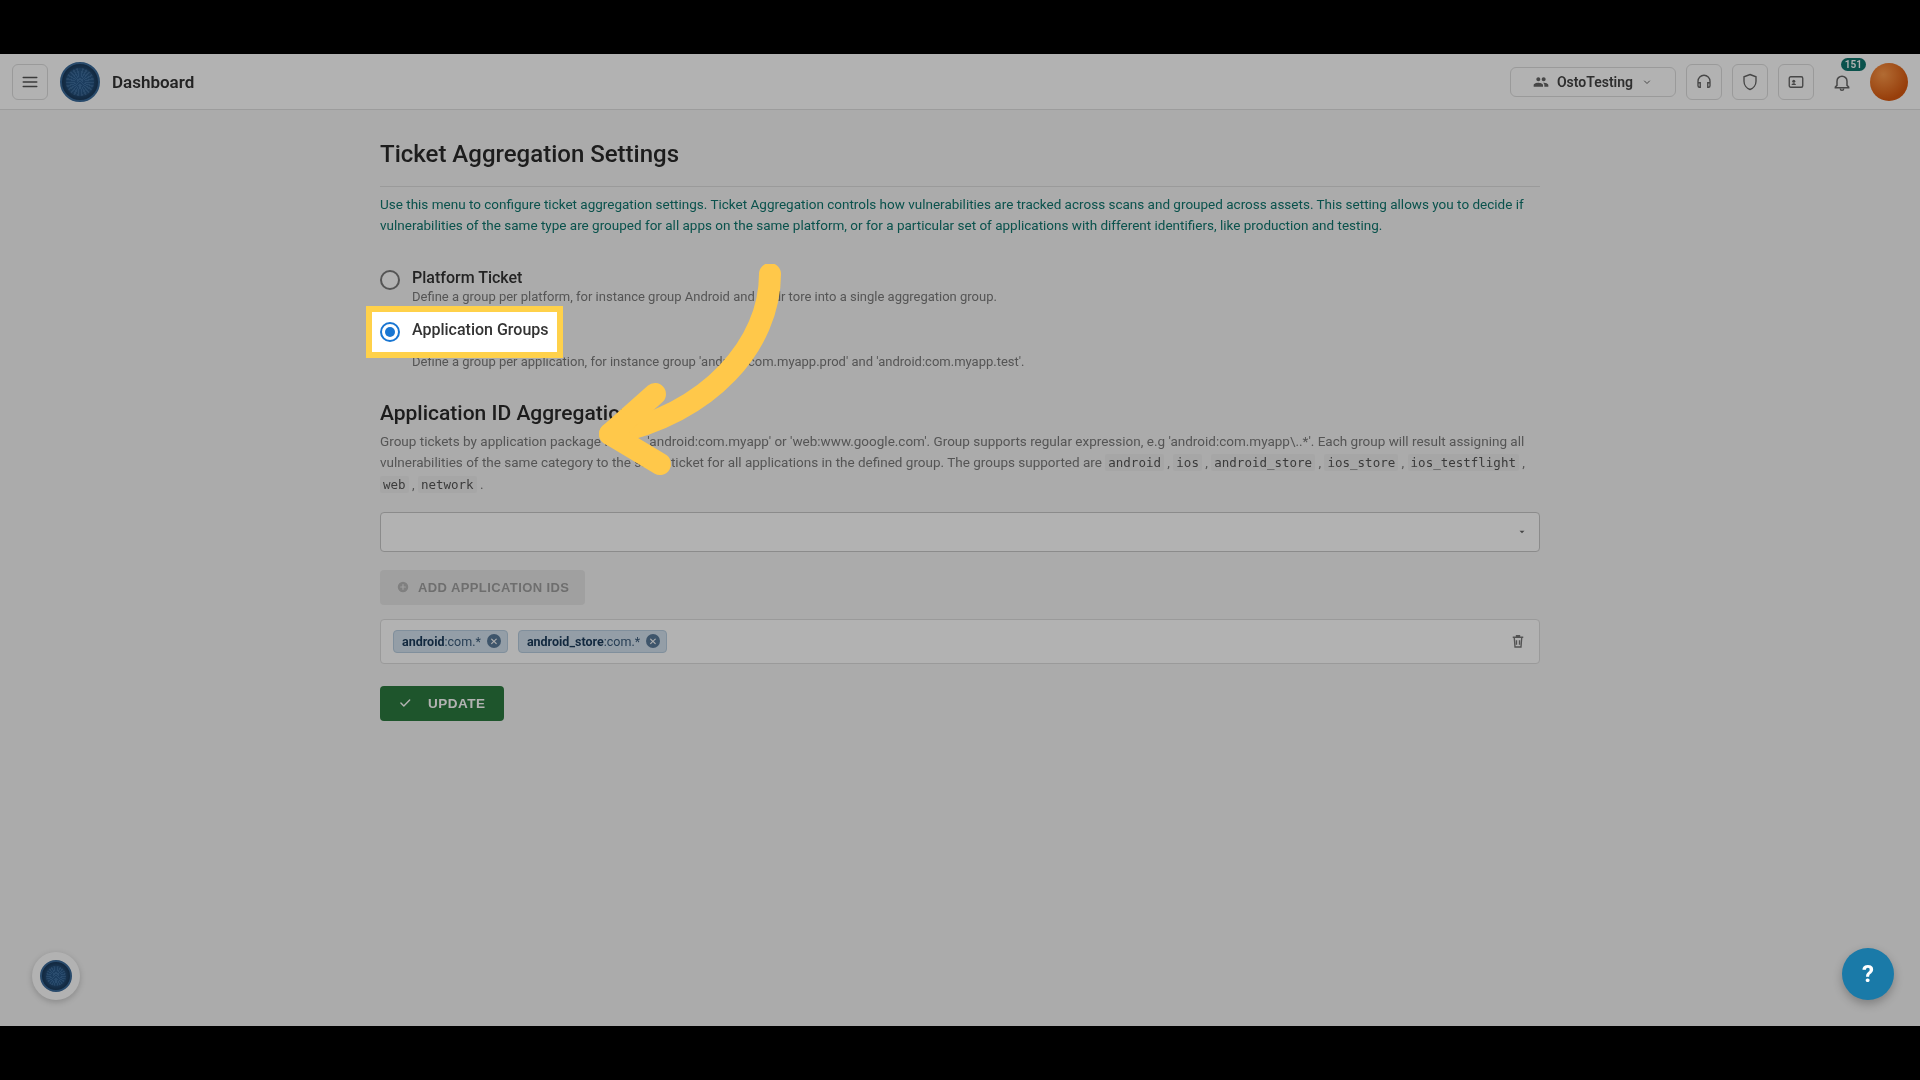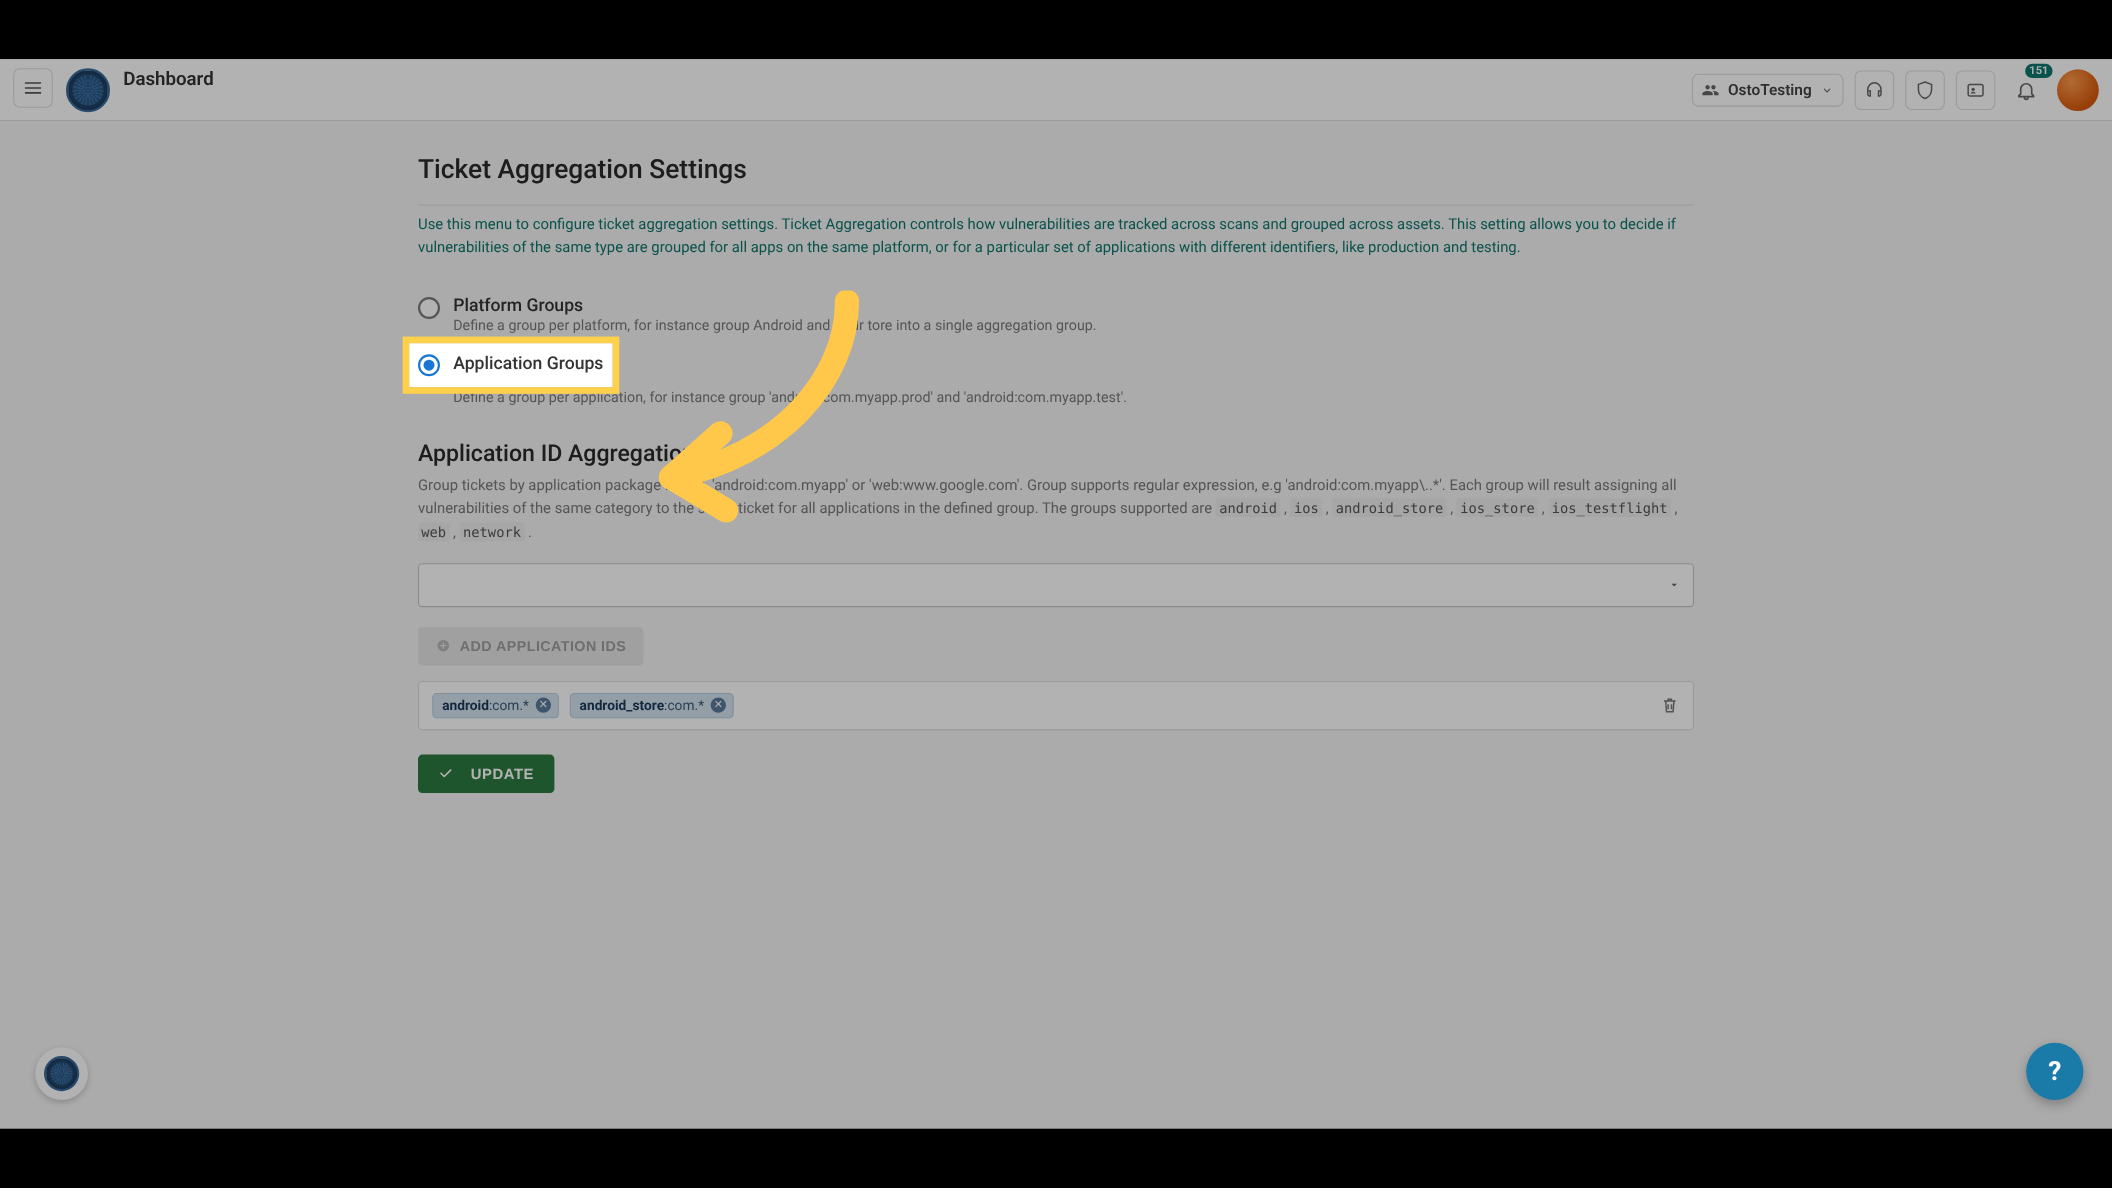--- a/index.html
+++ b/index.html
@@ -30,20 +30,21 @@
       height: 56px;
       background: #fff;
       border-bottom: 1px solid #e0e0e0;
       display: flex;
       align-items: center;
       padding: 0 12px;
       justify-content: space-between;
     }
     .topbar-left {
       display: flex;
+      align-items: center;
       gap: 12px;
     }
     .hamburger {
       width: 36px;
       height: 36px;
       border: 1px solid #ddd;
       border-radius: 6px;
       display: flex;
       align-items: center;
       justify-content: center;
@@ -71,21 +72,21 @@
       color: #333;
     }
     .topbar-right {
       display: flex;
       align-items: center;
       gap: 10px;
     }
     .org-chip {
       border: 1px solid #ddd;
       border-radius: 6px;
-      padding: 6px 8px;
+      padding: 6px 22px;
       display: flex;
       align-items: center;
       gap: 8px;
       font-size: 14px;
       font-weight: 600;
       color: #444;
       cursor: pointer;
       background:#fff;
     }
     .icon-btn {
@@ -371,21 +372,21 @@
   </div>
 
   <div class="content">
     <div class="section-title">Ticket Aggregation Settings</div>
     <div class="desc">Use this menu to configure ticket aggregation settings. Ticket Aggregation controls how vulnerabilities are tracked across scans and grouped across assets. This setting allows you to decide if vulnerabilities of the same type are grouped for all apps on the same platform, or for a particular set of applications with different identifiers, like production and testing.</div>
 
     
     <div class="radio-row">
       <div class="radio-outer"></div>
       <div>
-        <div class="radio-label">Platform Groups</div>
+        <div class="radio-label">Platform Ticket</div>
         <div class="radio-sub">Define a group per platform, for instance group Android            and Andr        tore into a single aggregation group.</div>
       </div>
     </div>
 
     
     <div style="display:flex; align-items:flex-start;">
       <div class="highlight-box">
         <div class="radio-row" style="padding:0;">
           <div class="radio-outer checked">
             <div class="radio-inner"></div>

